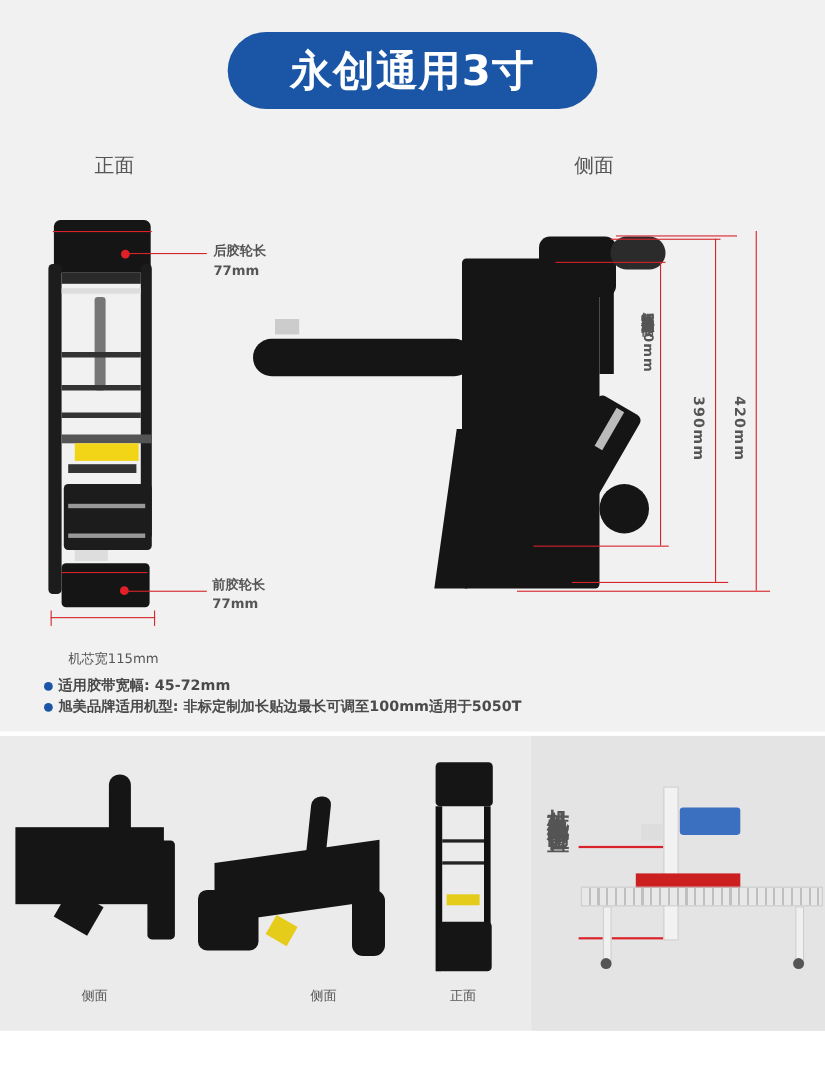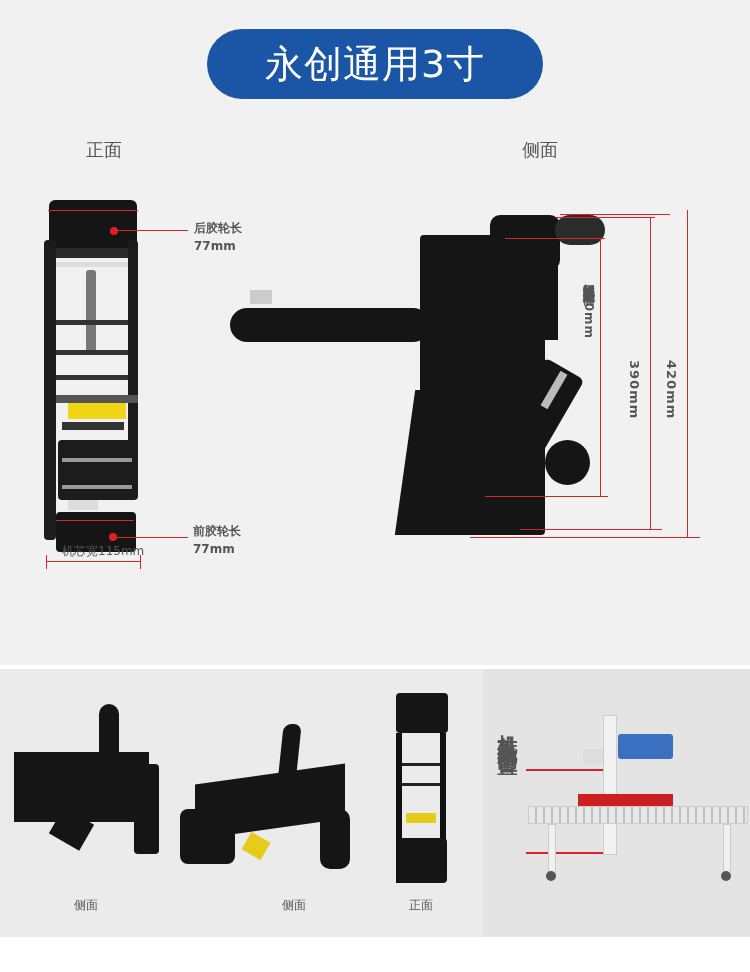--- a/index.html
+++ b/index.html
@@ -1,18 +1,18 @@
 <!DOCTYPE html>
 <html><head>
 <meta charset="utf-8">
 <style>
   * { box-sizing: border-box; margin: 0; padding: 0; }
   body { width: 750px; height: 972px; background: #ffffff; font-family: "DejaVu Sans", "Liberation Sans", sans-serif; position: relative; overflow: hidden; }
   .top { position: absolute; left: 0; top: 0; width: 750px; height: 665px; background: #f1f1f1; }
-  .title-pill { position: absolute; left: 207px; top: 29px; width: 336px; height: 70px; background: #1b55a5; border-radius: 35px; color: #fff; font-weight: normal; font-size: 38px; display: flex; align-items: center; justify-content: center; letter-spacing: 1px; }
+  .title-pill { position: absolute; left: 207px; top: 29px; width: 336px; height: 70px; background: #1b55a5; border-radius: 35px; color: #fff; font-weight: bold; font-size: 38px; display: flex; align-items: center; justify-content: center; letter-spacing: 1px; }
   .lbl { position: absolute; color: #555; font-size: 18px; }
   .anno { position: absolute; color: #555; font-size: 12px; font-weight: bold; line-height: 18px; }
   .redline { position: absolute; background: #d8232a; }
   .reddot { position: absolute; width: 8px; height: 8px; border-radius: 50%; background: #e01f27; }
   .vtext { position: absolute; color: #555; font-size: 12px; font-weight: bold; writing-mode: vertical-rl; letter-spacing: 1px; }
   .bullets { position: absolute; left: 40px; top: 614px; font-size: 13px; font-weight: bold; color: #4a4a4a; line-height: 19px; }
   .bullet { display: flex; align-items: center; }
   .bullet .dot { width: 8px; height: 8px; border-radius: 50%; background: #1b55a5; margin-right: 5px; }
   .bottom { position: absolute; left: 0; top: 669px; width: 750px; height: 268px; background: #ebebeb; }
   .bottom-right { position: absolute; left: 483px; top: 0; width: 267px; height: 268px; background: #e4e4e4; }
@@ -60,21 +60,21 @@
   <div class="redline" style="left:56px;top:520px;width:78px;height:1px;"></div>
   <div class="reddot" style="left:109px;top:533px;"></div>
   <div class="redline" style="left:116px;top:537px;width:72px;height:1px;"></div>
   <div class="anno" style="left:193px;top:522px;">
     <div>前胶轮长</div>
     <div>77mm</div>
   </div>
   <div class="redline" style="left:46px;top:561px;width:95px;height:1px;"></div>
   <div class="redline" style="left:46px;top:555px;width:1px;height:14px;"></div>
   <div class="redline" style="left:140px;top:555px;width:1px;height:14px;"></div>
-  <div style="position:absolute;left:62px;top:543px;font-size:12px;color:#555;">机芯宽115mm</div>
+  <div style="position:absolute;left:62px;top:591px;font-size:12px;color:#555;">机芯宽115mm</div>
 
   <div style="position:absolute;left:220px;top:210px;width:400px;height:340px;">
     <div class="black" style="position:absolute;left:200px;top:25px;width:125px;height:300px;border-radius:4px;"></div>
     <div class="black" style="position:absolute;left:270px;top:5px;width:70px;height:55px;border-radius:10px;transform:rotate(-12px);"></div>
     <div style="position:absolute;left:335px;top:5px;width:50px;height:30px;background:#2b2b2b;border-radius:15px;"></div>
     <div class="black" style="position:absolute;left:325px;top:40px;width:13px;height:90px;"></div>
     <div class="black" style="position:absolute;left:10px;top:98px;width:200px;height:34px;border-radius:17px;"></div>
     <div style="position:absolute;left:30px;top:80px;width:22px;height:14px;background:#ccc;"></div>
     <div class="black" style="position:absolute;left:290px;top:150px;width:45px;height:130px;transform:rotate(30deg);border-radius:6px;"></div>
     <div style="position:absolute;left:330px;top:160px;width:8px;height:40px;background:#bbb;transform:rotate(30deg);"></div>
@@ -87,20 +87,30 @@
   <div class="redline" style="left:485px;top:496px;width:123px;height:1px;"></div>
   <div class="redline" style="left:520px;top:529px;width:142px;height:1px;"></div>
   <div class="redline" style="left:470px;top:537px;width:230px;height:1px;"></div>
   <div class="redline" style="left:600px;top:238px;width:1px;height:258px;"></div>
   <div class="redline" style="left:650px;top:217px;width:1px;height:312px;"></div>
   <div class="redline" style="left:687px;top:210px;width:1px;height:327px;"></div>
   <div class="vtext" style="left:580px;top:274px;">螺丝固定点之间的距离390mm</div>
   <div class="vtext" style="left:627px;top:360px;font-size:13px;">390mm</div>
   <div class="vtext" style="left:664px;top:360px;font-size:13px;">420mm</div>
 
+  <div class="bullets">
+    <div class="bullet">
+        <span class="dot"></span>
+        <span>适用胶带宽幅: 45-72mm</span>
+      </div>
+    <div class="bullet">
+        <span class="dot"></span>
+        <span>旭美品牌适用机型: 非标定制加长贴边最长可调至100mm适用于5050T</span>
+      </div>
+  </div>
 </div>
 
 <div class="bottom">
 
   <div style="position:absolute;left:14px;top:35px;width:150px;height:140px;">
     <div class="black" style="position:absolute;left:85px;top:0;width:20px;height:90px;border-radius:10px 10px 0 0;"></div>
     <div class="black" style="position:absolute;left:0;top:48px;width:135px;height:70px;"></div>
     <div class="black" style="position:absolute;left:120px;top:60px;width:25px;height:90px;border-radius:4px;"></div>
     <div class="black" style="position:absolute;left:40px;top:110px;width:35px;height:30px;transform:rotate(30deg);"></div>
   </div>

